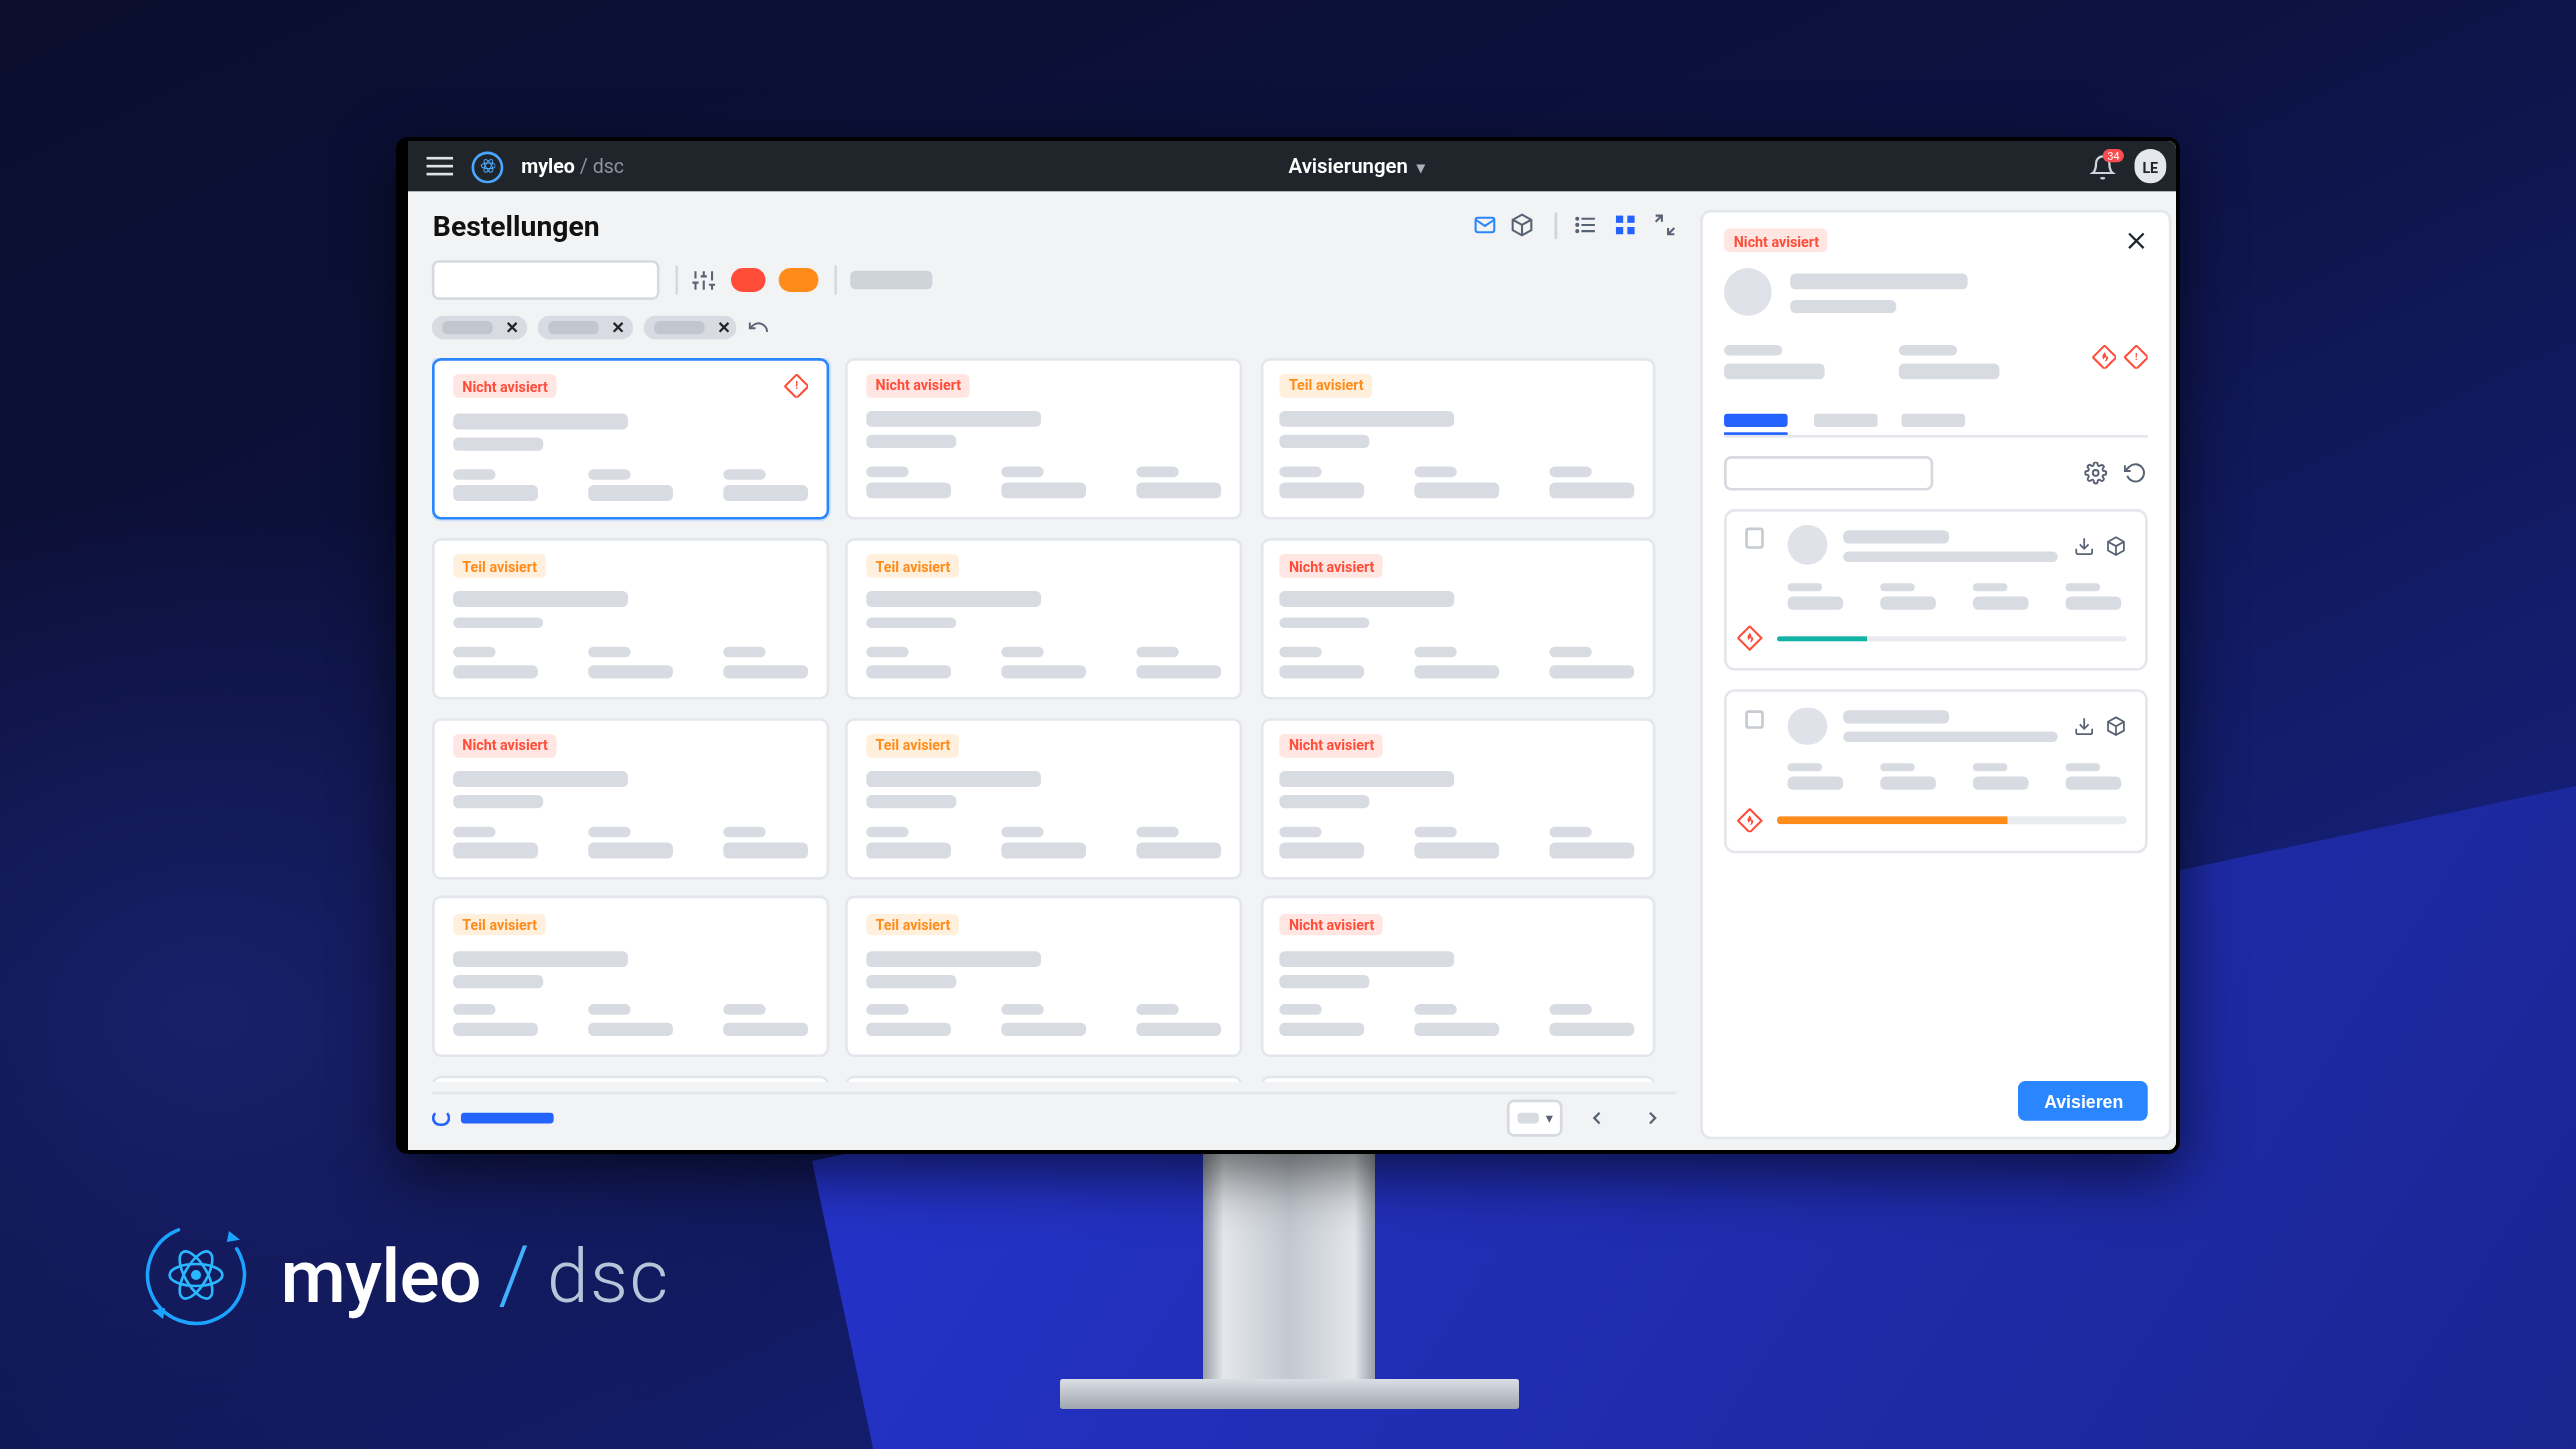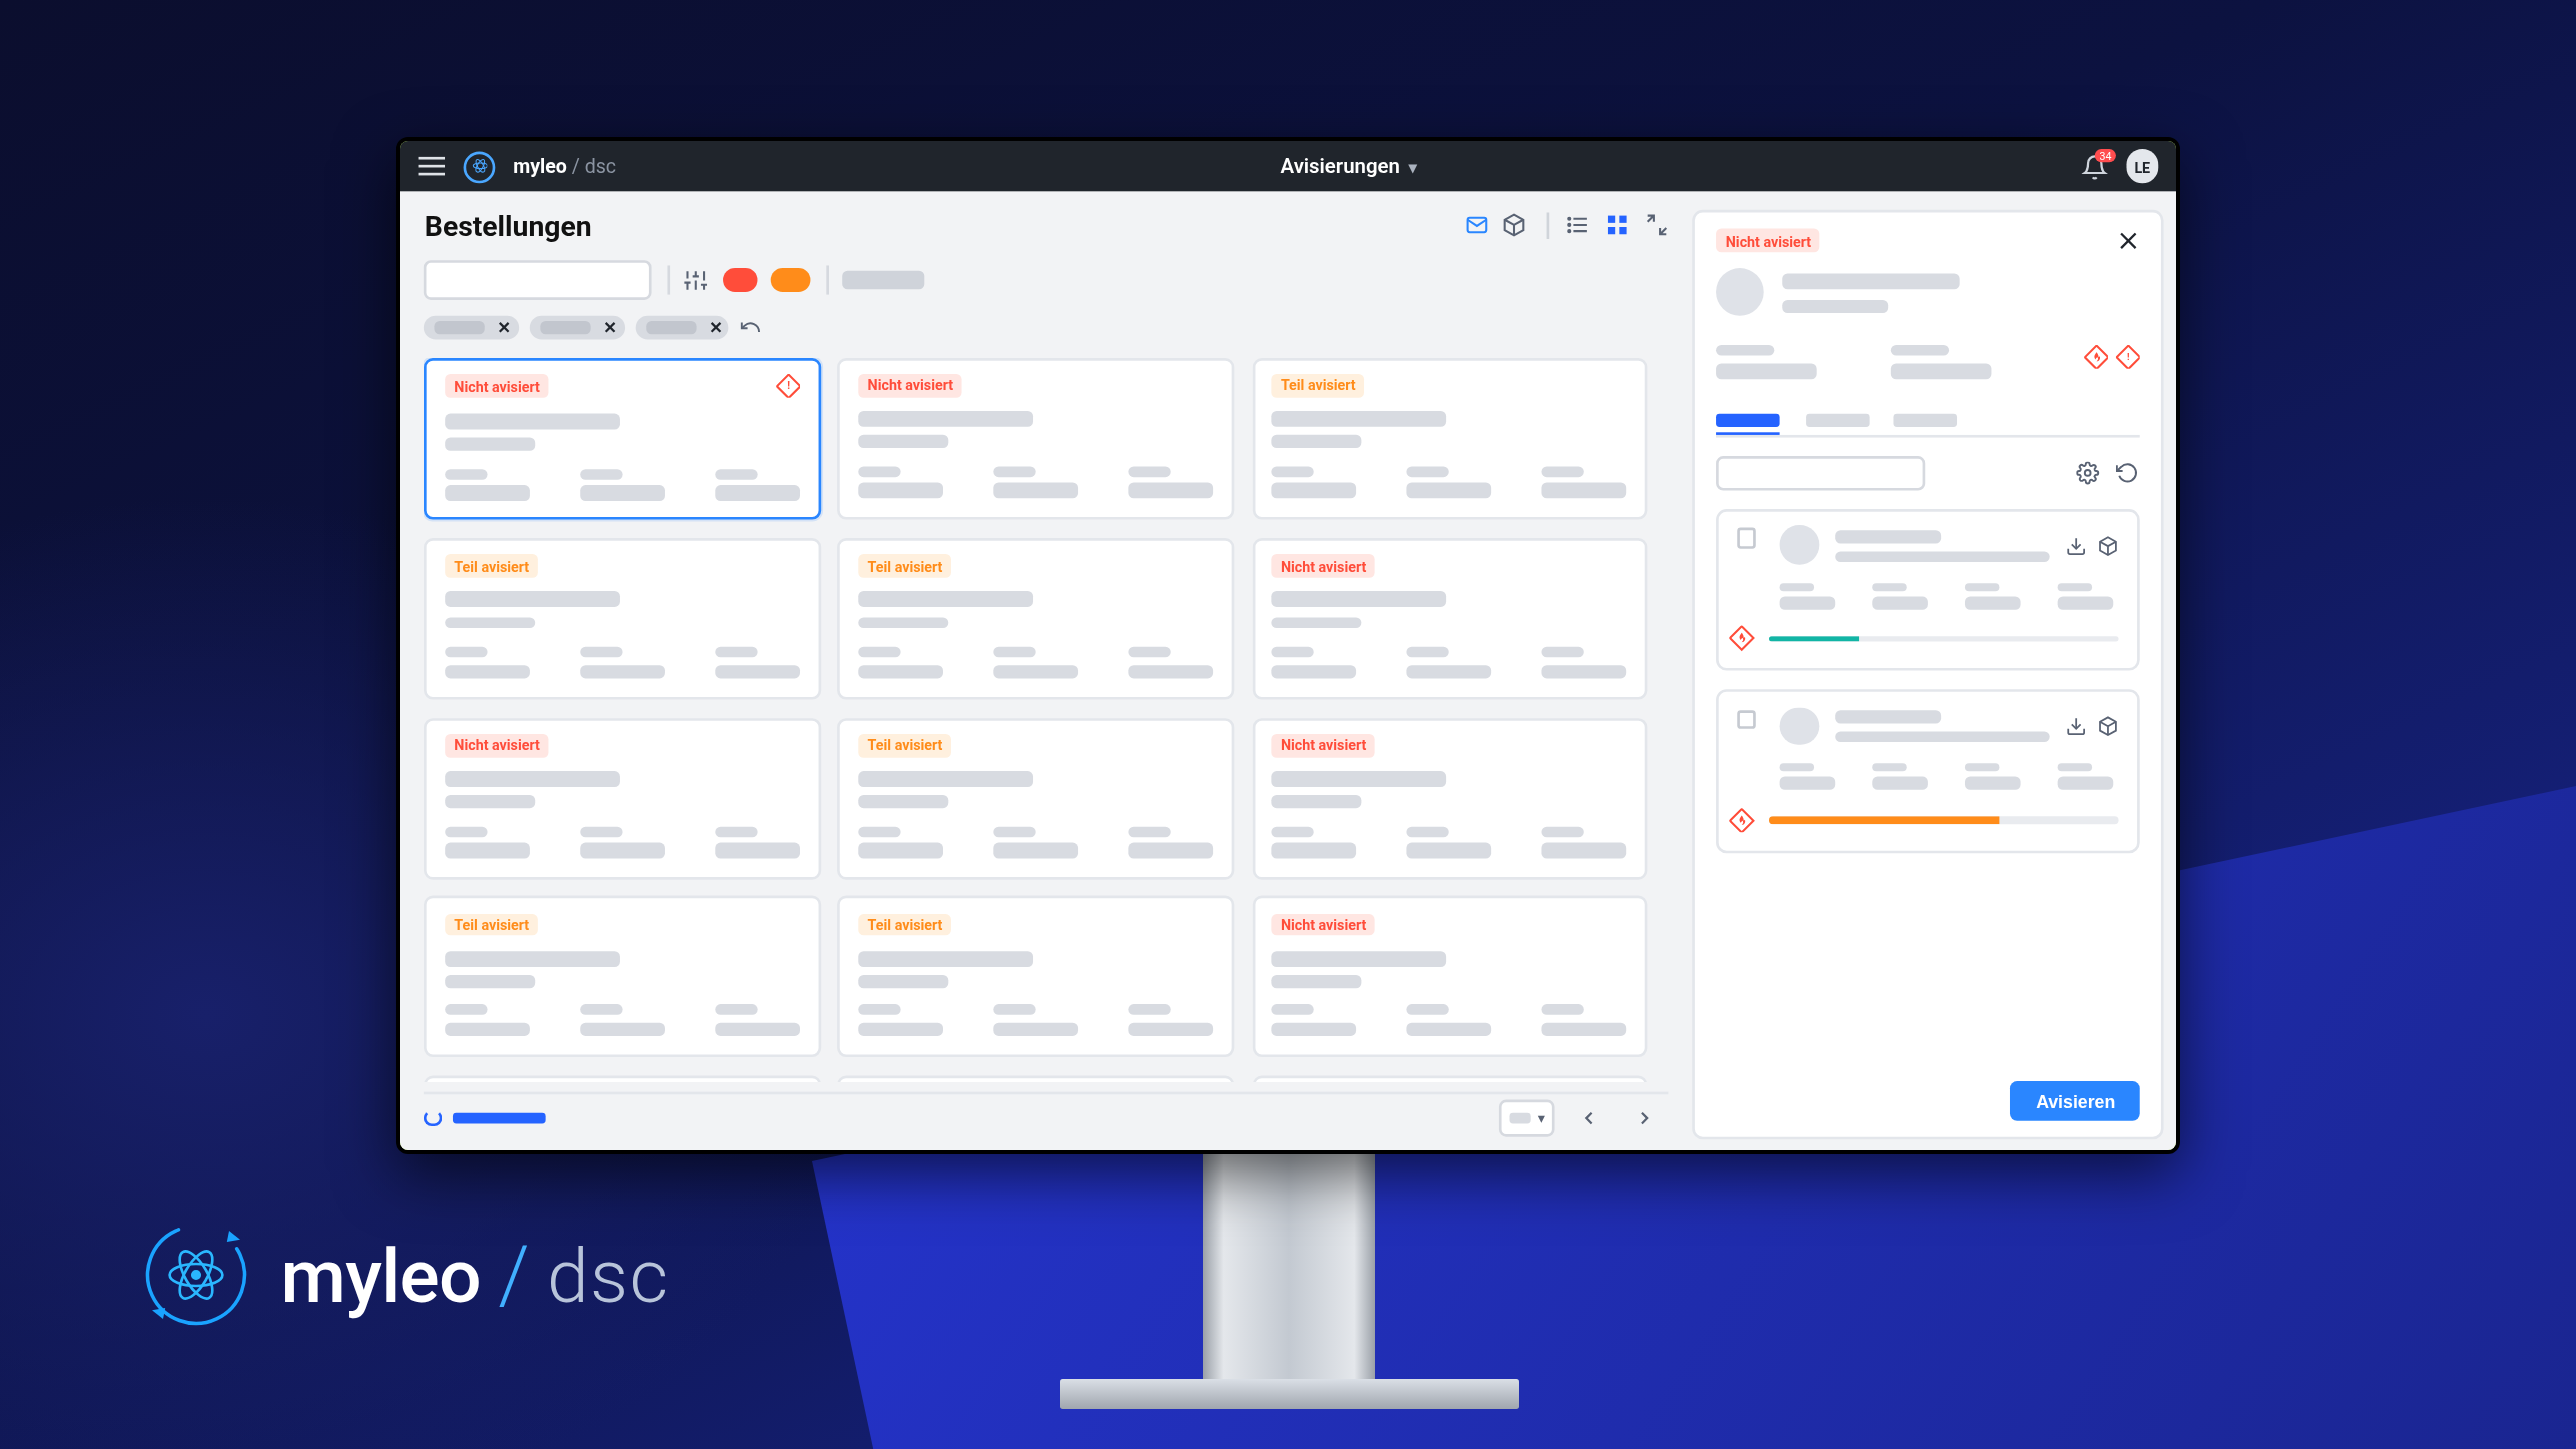--- a/index.html
+++ b/index.html
@@ -92,20 +92,21 @@
     background: linear-gradient(180deg,#dadfe6 0%,#a0a6ae 100%);
     border-radius: 2.7px;
     z-index: 16;
   }
 
   
   .screen {
     position: absolute;
     inset: 0;
     background: #bef264;
+    margin-left: 8px;
   }
   .app {
     transform-origin: top left;
     transform: scale(2.648);
     width: 671px;
     height: 384px;
     background: #f2f3f5;
     font-size: 8px;
     color: #111;
   }

